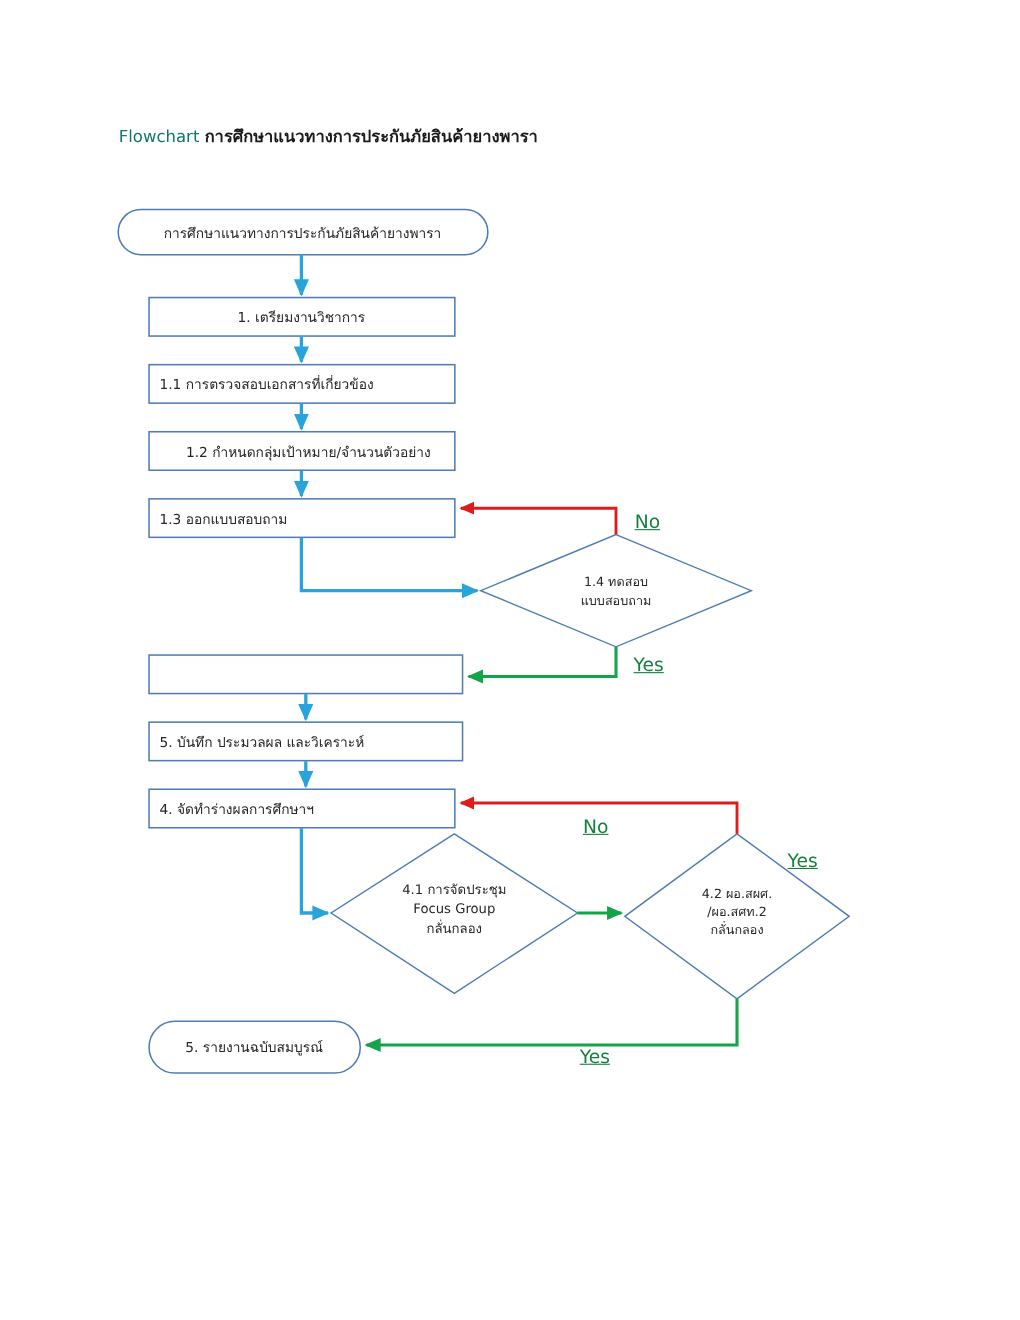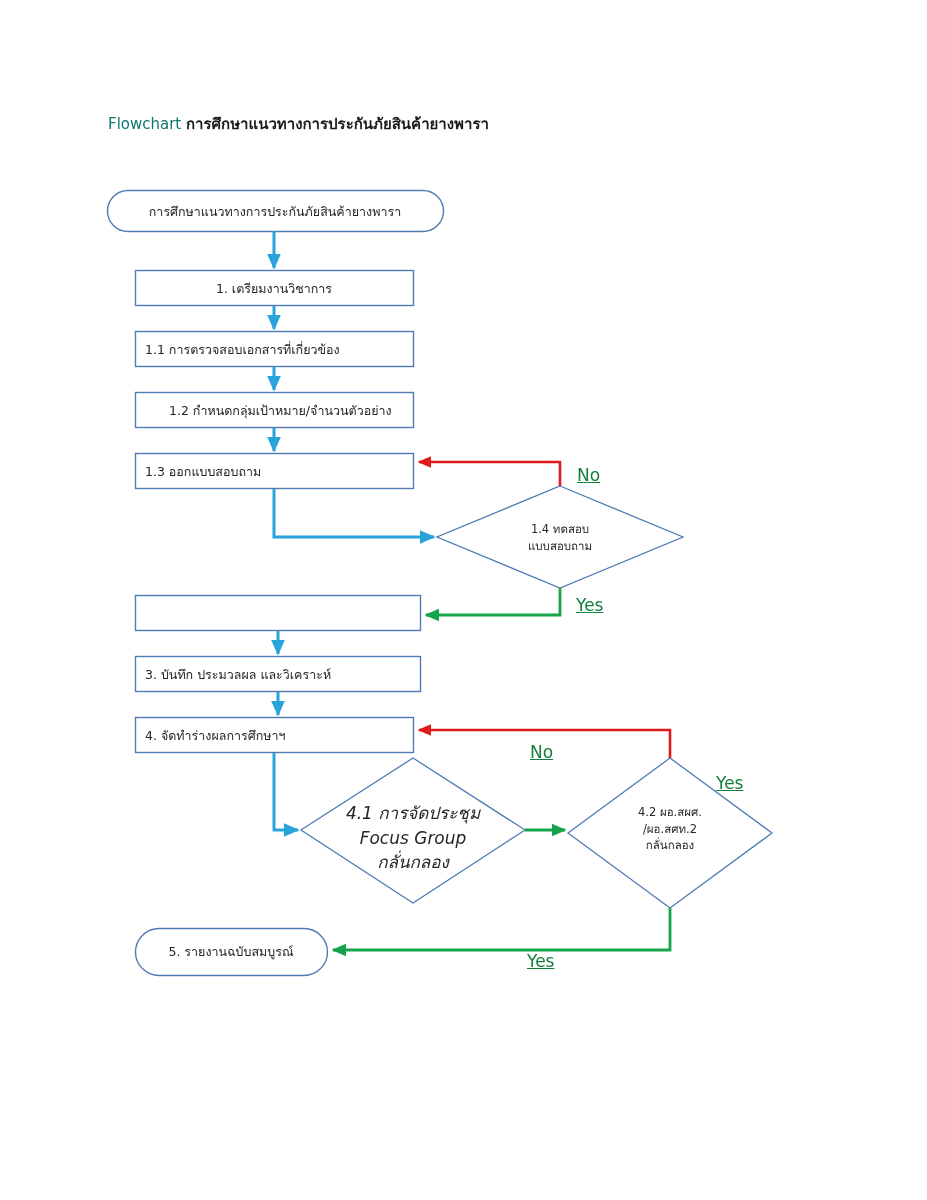--- a/index.html
+++ b/index.html
@@ -105,25 +105,25 @@
   <div class="node-label left" style="left:145px;top:341px;width:262px;">1.1 การตรวจสอบเอกสารที่เกี่ยวข้อง</div>
 
   <div class="node-label left" style="left:145px;top:402px;width:262px;margin-left:24px;">1.2 กำหนดกลุ่มเป้าหมาย/จำนวนตัวอย่าง</div>
 
   <div class="node-label left" style="left:145px;top:463px;width:262px;">1.3 ออกแบบสอบถาม</div>
 
   <div class="node-label center" style="left:490px;top:521px;width:140px;white-space:pre-line;font-size:11.5px;">1.4 ทดสอบ
 แบบสอบถาม</div>
 
 
-  <div class="node-label left" style="left:145px;top:666px;width:268px;">3. บันทึก ประมวลผล และวิเคราะห์</div>
+  <div class="node-label left" style="left:145px;top:666px;width:268px;">5. บันทึก ประมวลผล และวิเคราะห์</div>
 
   <div class="node-label left" style="left:145px;top:727px;width:262px;">4. จัดทำร่างผลการศึกษาฯ</div>
 
-  <div class="node-label center" style="left:343px;top:801px;width:140px;white-space:pre-line;font-size:17px;font-style:italic;">4.1 การจัดประชุม
+  <div class="node-label center" style="left:343px;top:801px;width:140px;white-space:pre-line;font-size:12px;">4.1 การจัดประชุม
 Focus Group
 กลั่นกลอง</div>
 
   <div class="node-label center" style="left:605px;top:804px;width:130px;white-space:pre-line;font-size:11.5px;">4.2 ผอ.สผศ.
 /ผอ.สศท.2
 กลั่นกลอง</div>
 
   <div class="node-label center" style="left:141px;top:943px;width:180px;">5. รายงานฉบับสมบูรณ์</div>
 
   <div class="edge-label" style="left:577px;top:465px;">No</div>

